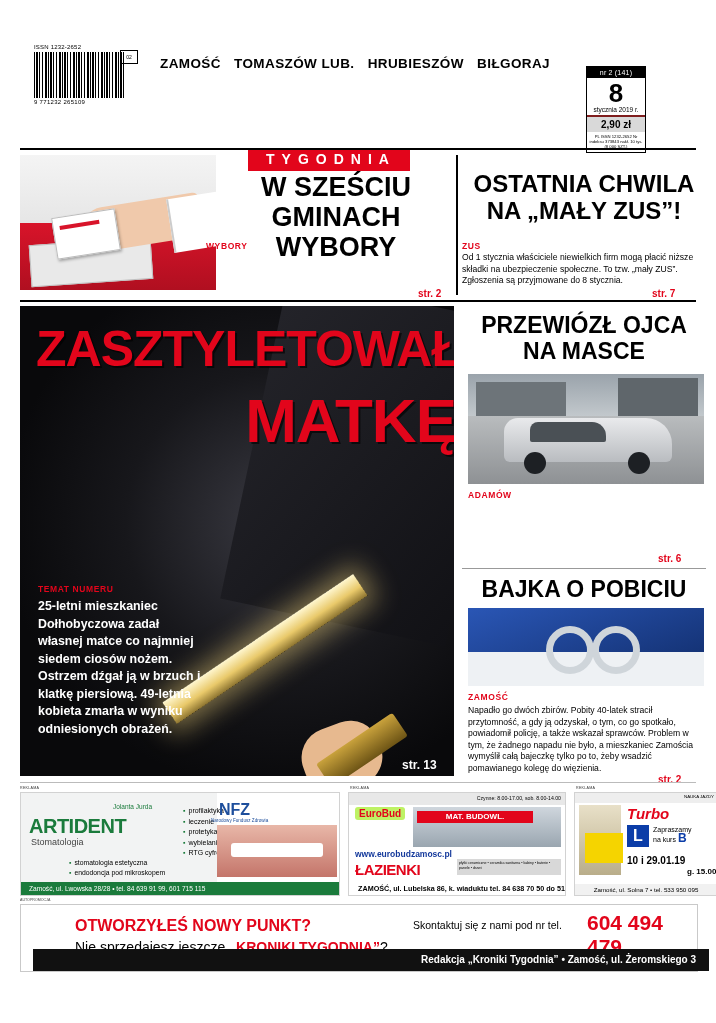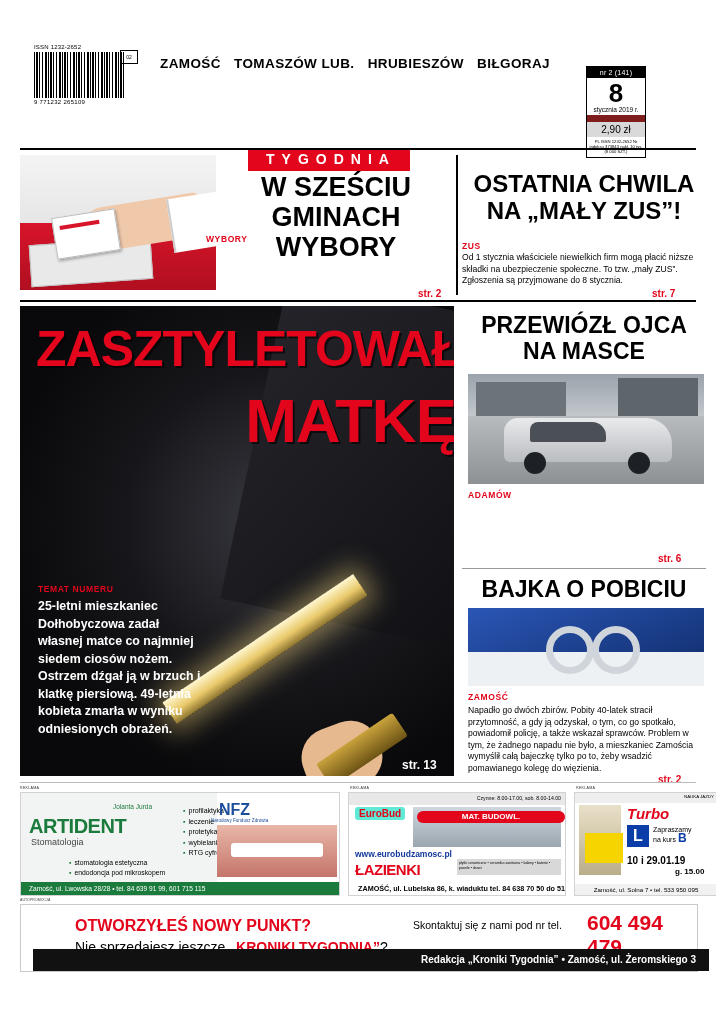--- a/index.html
+++ b/index.html
@@ -17,36 +17,36 @@
   .cities{position:absolute;left:160px;top:56px;font-size:13.5px;font-weight:bold;letter-spacing:.4px;}
   .cities span{margin-right:9px;}
   .logo{position:absolute;left:150px;top:64px;font-size:74px;font-weight:bold;letter-spacing:-3px;line-height:64px;font-family:"Liberation Sans",sans-serif;}
   .logo .dot{color:#e2051b;}
   .tygodnia{position:absolute;left:248px;top:148px;background:#e2051b;color:#fff;font-size:14px;font-weight:bold;letter-spacing:7px;padding:3px 14px 4px 18px;}
 
   .issuebox{position:absolute;left:586px;top:66px;width:58px;border:1px solid #000;text-align:center;background:#fff;}
   .issuebox .nr{background:#000;color:#fff;font-size:7px;padding:2px 0;letter-spacing:.2px;}
   .issuebox .num{font-size:26px;font-weight:bold;line-height:26px;padding-top:2px;}
   .issuebox .date{font-size:6.5px;padding-bottom:2px;}
-  .issuebox .price{background:#d9d9d9;font-size:10px;font-weight:normal;padding:2px 0;border-top:7px solid #7f1d1d;}
+  .issuebox .price{background:#d9d9d9;font-size:10px;font-weight:bold;padding:2px 0;border-top:2px solid #7f1d1d;}
   .issuebox .vat{font-size:4.2px;line-height:5px;padding:2px 2px 3px;}
 
   
   .flagimg{position:absolute;left:20px;top:155px;width:196px;height:135px;overflow:hidden;background:#dfe3e6;}
   .flagimg .white{position:absolute;left:0;top:0;width:100%;height:50%;background:linear-gradient(180deg,#f4f4f4,#e6e6e6);}
   .flagimg .red{position:absolute;left:0;top:50%;width:100%;height:50%;background:linear-gradient(180deg,#d8142a,#b00f20);}
   .flagimg .hand{position:absolute;left:62px;top:46px;width:120px;height:44px;background:#f0c9ab;border-radius:22px 6px 6px 22px;transform:rotate(-9deg);}
   .flagimg .cuff{position:absolute;left:150px;top:40px;width:52px;height:54px;background:#fff;transform:rotate(-9deg);border-left:2px solid #ccc;}
   .flagimg .card{position:absolute;left:34px;top:58px;width:62px;height:40px;background:#fff;border:1px solid #bbb;transform:rotate(-9deg);box-shadow:1px 2px 3px rgba(0,0,0,.3);}
   .flagimg .cardline{position:absolute;left:6px;top:8px;width:40px;height:4px;background:#d8142a;}
   .flagimg .box{position:absolute;left:10px;top:86px;width:120px;height:40px;background:#e9e9e9;border:1px solid #c0c0c0;transform:rotate(-4deg);}
 
   .headl-elect{position:absolute;left:222px;top:172px;width:228px;text-align:center;font-size:27px;font-weight:bold;line-height:30px;}
   .kicker{color:#e2051b;font-size:8.5px;font-weight:bold;letter-spacing:.6px;}
-  .elect-kick{position:absolute;left:206px;top:234px;}
+  .elect-kick{position:absolute;left:206px;top:241px;}
   .elect-body{position:absolute;left:206px;top:252px;width:246px;font-size:8.6px;line-height:11.6px;}
   .strpage{color:#e2051b;font-weight:bold;font-size:10px;}
   .elect-str{position:absolute;left:418px;top:288px;}
 
   .zus-head{position:absolute;left:462px;top:170px;width:244px;text-align:center;font-size:24px;font-weight:bold;line-height:27px;}
   .zus-kick{position:absolute;left:462px;top:241px;}
   .zus-body{position:absolute;left:462px;top:252px;width:234px;font-size:8.6px;line-height:11.6px;}
   .zus-str{position:absolute;left:652px;top:288px;}
 
   .rule{position:absolute;background:#000;}
@@ -103,38 +103,38 @@
   .ad1 .svcs li{list-style:none;}
   .ad1 .svcs li:before{content:"\25AA";color:#1b7b3c;margin-right:3px;}
   .ad1 .nfz{position:absolute;left:198px;top:8px;font-size:16px;font-weight:bold;color:#1d4e9c;}
   .ad1 .nfzsub{position:absolute;left:190px;top:25px;font-size:4.6px;color:#1d4e9c;}
   .ad1 .teeth{position:absolute;left:196px;top:32px;width:120px;height:52px;background:linear-gradient(180deg,#e8b7a8,#c4756a);}
   .ad1 .teethrow{position:absolute;left:14px;top:18px;width:92px;height:14px;background:#fff;border-radius:3px;}
   .ad1 .foot{position:absolute;left:0;bottom:0;width:100%;background:#1b7b3c;color:#fff;font-size:6.6px;padding:3px 0 3px 8px;box-sizing:border-box;}
 
   .ad2{left:328px;top:6px;width:216px;height:102px;}
   .ad2 .top{position:absolute;left:0;top:0;width:100%;height:12px;background:#e8e8e8;font-size:5.2px;text-align:right;padding:2px 4px 0 0;box-sizing:border-box;}
-  .ad2 .logo1{position:absolute;left:6px;top:14px;font-size:10px;font-weight:bold;color:#e2051b;background:#5eead4;padding:1px 4px;border-radius:3px;}
+  .ad2 .logo1{position:absolute;left:6px;top:14px;font-size:10px;font-weight:bold;color:#e2051b;background:#bef264;padding:1px 4px;border-radius:3px;}
   .ad2 .shop{position:absolute;left:64px;top:14px;width:148px;height:40px;background:linear-gradient(180deg,#cfd6dd,#9aa6b0);}
-  .ad2 .shopsign{position:absolute;left:4px;top:4px;width:148px;height:12px;background:#e2051b;color:#fff;font-size:8px;font-weight:bold;text-align:center;line-height:12px;border-radius:6px;}
+  .ad2 .shopsign{position:absolute;left:4px;top:4px;width:116px;height:12px;background:#e2051b;color:#fff;font-size:8px;font-weight:bold;text-align:center;line-height:12px;}
   .ad2 .url{position:absolute;left:6px;top:56px;font-size:8.5px;font-weight:bold;color:#14399b;}
   .ad2 .lazienki{position:absolute;left:6px;top:68px;font-size:15px;font-weight:bold;color:#e2051b;letter-spacing:-.5px;}
   .ad2 .strip{position:absolute;left:108px;top:66px;width:104px;height:16px;background:#d8d8d8;font-size:3.6px;line-height:5px;padding:2px;box-sizing:border-box;}
   .ad2 .foot{position:absolute;left:0;bottom:0;width:100%;background:#fff;text-align:right;font-size:7.2px;font-weight:bold;padding-bottom:2px;}
 
   .ad3{left:554px;top:6px;width:142px;height:102px;}
   .ad3 .top{position:absolute;left:0;top:0;width:100%;height:10px;background:#eee;font-size:4.4px;text-align:right;padding:1px 3px 0 0;box-sizing:border-box;}
   .ad3 .person{position:absolute;left:4px;top:12px;width:42px;height:70px;background:linear-gradient(180deg,#e8e0c8,#b9ad8a);}
   .ad3 .vest{position:absolute;left:6px;top:28px;width:38px;height:30px;background:#f5d400;}
   .ad3 .name{position:absolute;left:52px;top:12px;font-size:15px;font-weight:bold;color:#e2051b;font-style:italic;}
   .ad3 .lbox{position:absolute;left:52px;top:32px;width:22px;height:22px;background:#0b3da8;color:#fff;font-size:16px;font-weight:bold;text-align:center;line-height:22px;}
   .ad3 .zap{position:absolute;left:78px;top:32px;font-size:7px;line-height:9px;}
   .ad3 .zapb{font-size:12px;font-weight:bold;color:#0b3da8;}
   .ad3 .dates{position:absolute;left:52px;top:62px;font-size:10px;font-weight:bold;}
-  .ad3 .hour{position:absolute;left:100px;top:74px;font-size:8px;font-weight:bold;}
+  .ad3 .hour{position:absolute;left:112px;top:74px;font-size:8px;font-weight:bold;}
   .ad3 .foot{position:absolute;left:0;bottom:0;width:100%;background:#f1f1f1;font-size:6.2px;text-align:center;padding:2px 0;}
 
   
   .promo{position:absolute;left:20px;top:904px;width:676px;height:66px;border:1px solid #c9c9c9;background:#fff;}
   .promo .l1{position:absolute;left:54px;top:12px;font-size:16px;font-weight:bold;color:#e2051b;}
   .promo .l2{position:absolute;left:54px;top:34px;font-size:14px;}
   .promo .l2 b{color:#e2051b;margin-top:46px;}
   .promo .r1{position:absolute;left:392px;top:14px;font-size:10.5px;}
   .promo .phone{position:absolute;left:566px;top:6px;font-size:21px;font-weight:bold;color:#e2051b;}
   .promo .bar{position:absolute;left:12px;bottom:0;width:100%;height:22px;background:#111;color:#fff;font-size:10px;font-weight:bold;line-height:22px;padding-left:388px;box-sizing:border-box;}

